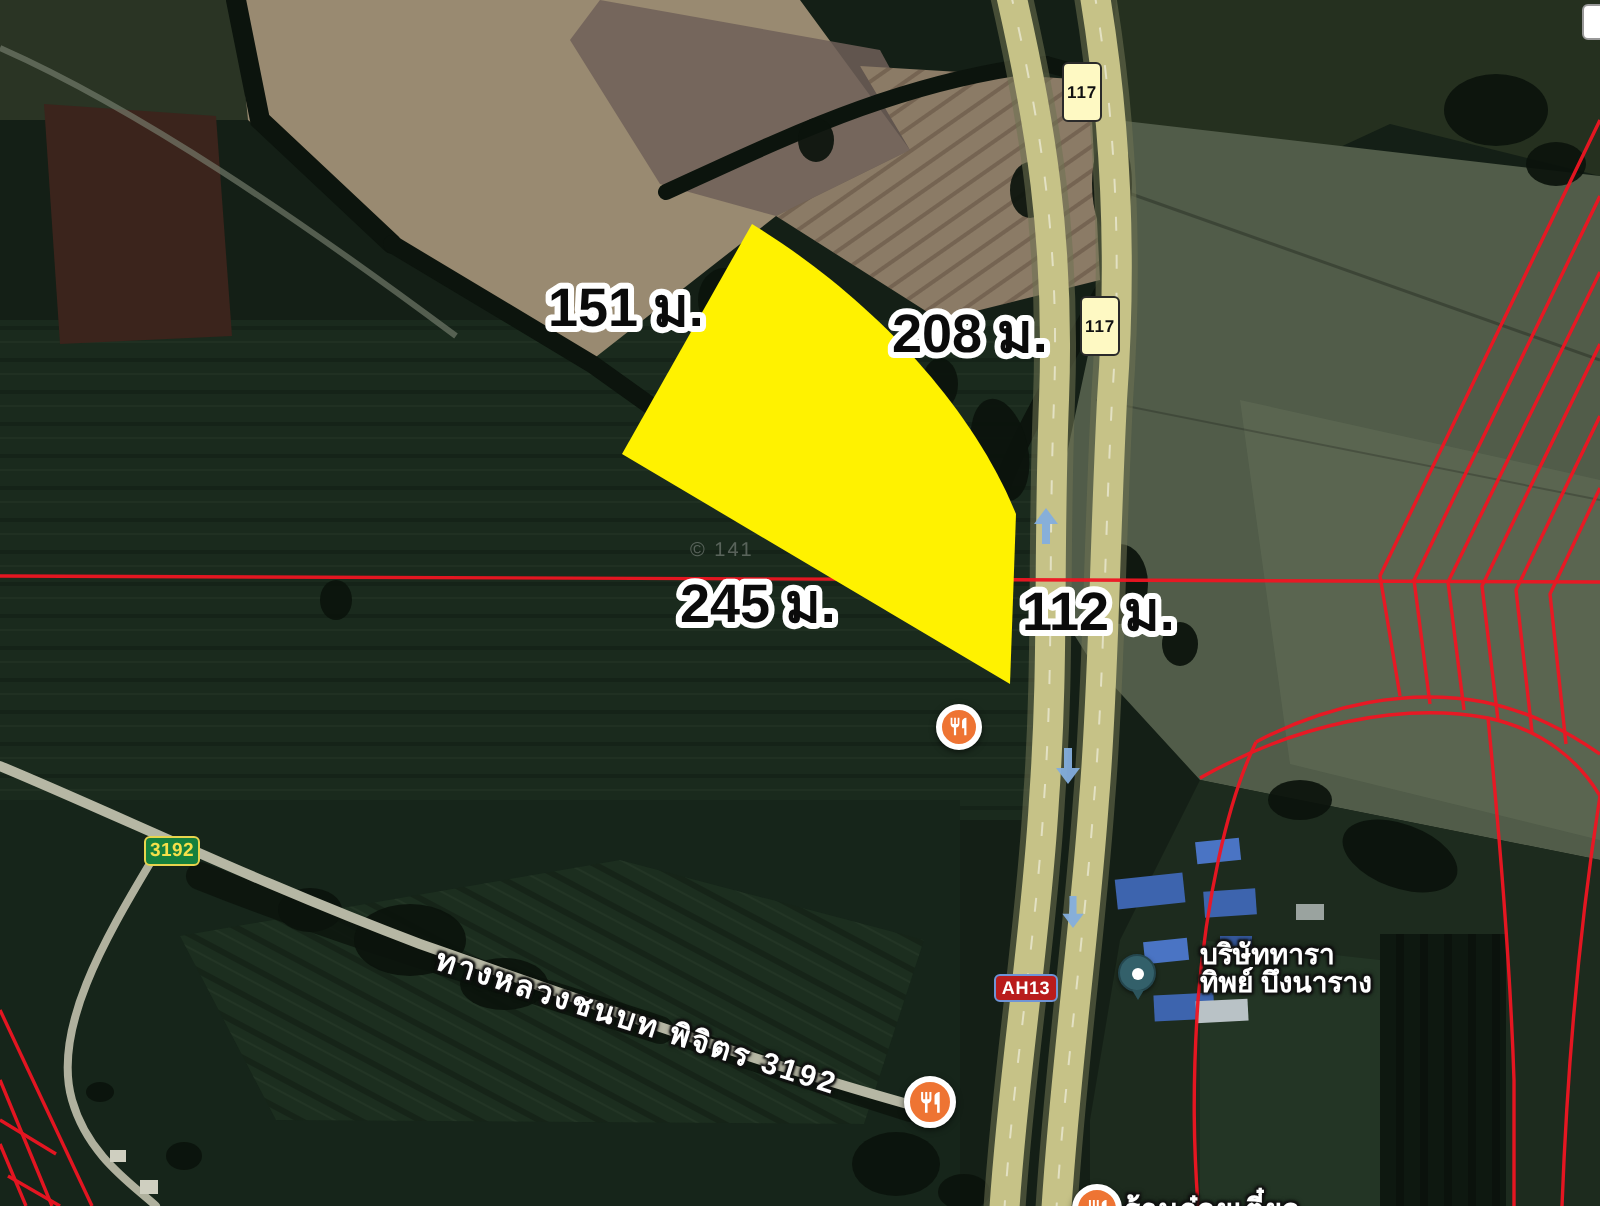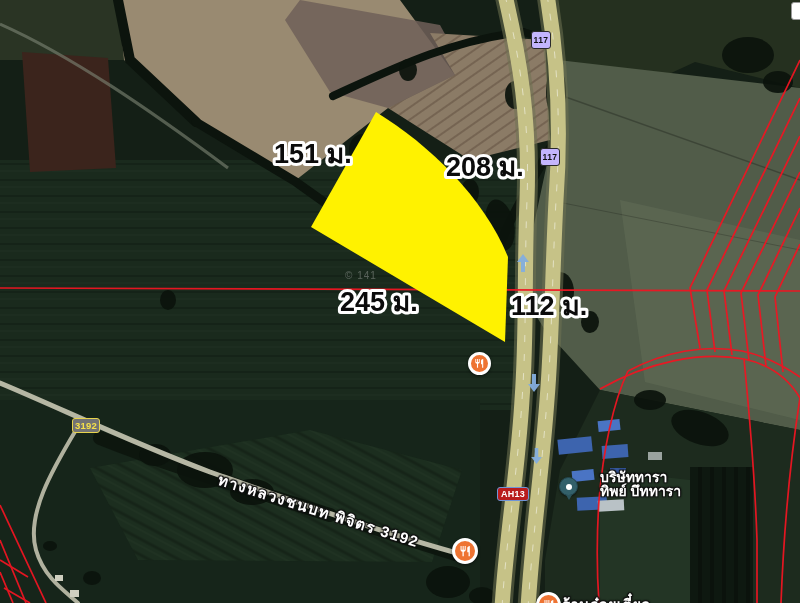--- a/index.html
+++ b/index.html
@@ -6,25 +6,25 @@
   .map{position:relative;width:800px;height:603px;overflow:hidden;background:#141f16;
        font-family:"Liberation Sans","DejaVu Sans",sans-serif;}
   .map svg.bg{position:absolute;left:0;top:0;}
   .overlay-label{position:absolute;color:#fff;font-weight:bold;white-space:nowrap;
        text-shadow:-1px -1px 1px #111,1px -1px 1px #111,-1px 1px 1px #111,1px 1px 1px #111,0 0 3px rgba(0,0,0,.9);}
   .place-label{font-size:15px;letter-spacing:.3px;}
   .company-label{font-size:14px;line-height:14px;margin-left:14px;}
   .road-label{font-size:15px;letter-spacing:1.5px;transform:rotate(17.5deg);transform-origin:left top;}
   .shield{position:absolute;display:flex;align-items:center;justify-content:center;
        font-weight:bold;box-sizing:border-box;}
-  .shield-117{width:20px;height:18px;background:#c4b5fd;border:1.5px solid #2a2a2a;border-radius:3px;
+  .shield-117{width:20px;height:30px;background:#fef9c3;border:1.5px solid #2a2a2a;border-radius:3px;
        color:#111;font-size:8.5px;letter-spacing:.4px;}
   .shield-ah{width:32px;height:14px;background:#b91c1c;border:1px solid #6f94d6;border-radius:3px;
        color:#fff;font-size:9px;letter-spacing:.3px;}
-  .shield-rural{width:28px;height:15px;background:#737373;border:1.5px solid #e8d44d;border-radius:3px;
+  .shield-rural{width:28px;height:15px;background:#15803d;border:1.5px solid #e8d44d;border-radius:3px;
        color:#f5e04a;font-size:9.5px;letter-spacing:.2px;text-align:center;}
   .poi{position:absolute;border-radius:50%;background:#ee7433;border:3px solid #fff;
        box-shadow:0 1px 3px rgba(0,0,0,.55);display:flex;align-items:center;justify-content:center;}
   .poi svg{width:62%;height:62%;fill:#fff;}
   .pin-dot{position:absolute;width:17px;height:17px;border-radius:50%;background:#33606a;
        border:1.5px solid #24464e;box-shadow:0 1px 2px rgba(0,0,0,.5);}
   .pin-dot::after{content:"";position:absolute;left:50%;top:50%;width:6px;height:6px;margin:-3px 0 0 -3px;
        border-radius:50%;background:#fff;}
   .pin-dot::before{content:"";position:absolute;left:50%;bottom:-5px;margin-left:-3px;
        border-left:3px solid transparent;border-right:3px solid transparent;border-top:5px solid #2c545c;}
@@ -209,21 +209,21 @@
 
     <div class="poi" style="left:468px;top:352px;width:17px;height:17px;">
       <svg viewBox="0 0 24 24">
         <path d="M11 9H9V2H7v7H5V2H3v7c0 2.12 1.66 3.84 3.75 3.97V22h2.5v-9.03C11.34 12.84 13 11.12 13 9V2h-2v7zm5-3v8h2.5v8H21V2c-2.76 0-5 2.24-5 4z"></path>
       </svg>
     </div>
 
     <div class="pin-dot" style="left:559px;top:477px;"></div>
     <div class="overlay-label company-label" style="left:586px;top:470px;">
       <div>บริษัททารา</div>
-      <div>ทิพย์ บึททารา</div>
+      <div>ทิพย์ บึงนาราง</div>
     </div>
 
     <div class="poi" style="left:452px;top:538px;width:20px;height:20px;">
       <svg viewBox="0 0 24 24">
         <path d="M11 9H9V2H7v7H5V2H3v7c0 2.12 1.66 3.84 3.75 3.97V22h2.5v-9.03C11.34 12.84 13 11.12 13 9V2h-2v7zm5-3v8h2.5v8H21V2c-2.76 0-5 2.24-5 4z"></path>
       </svg>
     </div>
 
     <div class="poi" style="left:536px;top:592px;width:19px;height:19px;">
       <svg viewBox="0 0 24 24">

